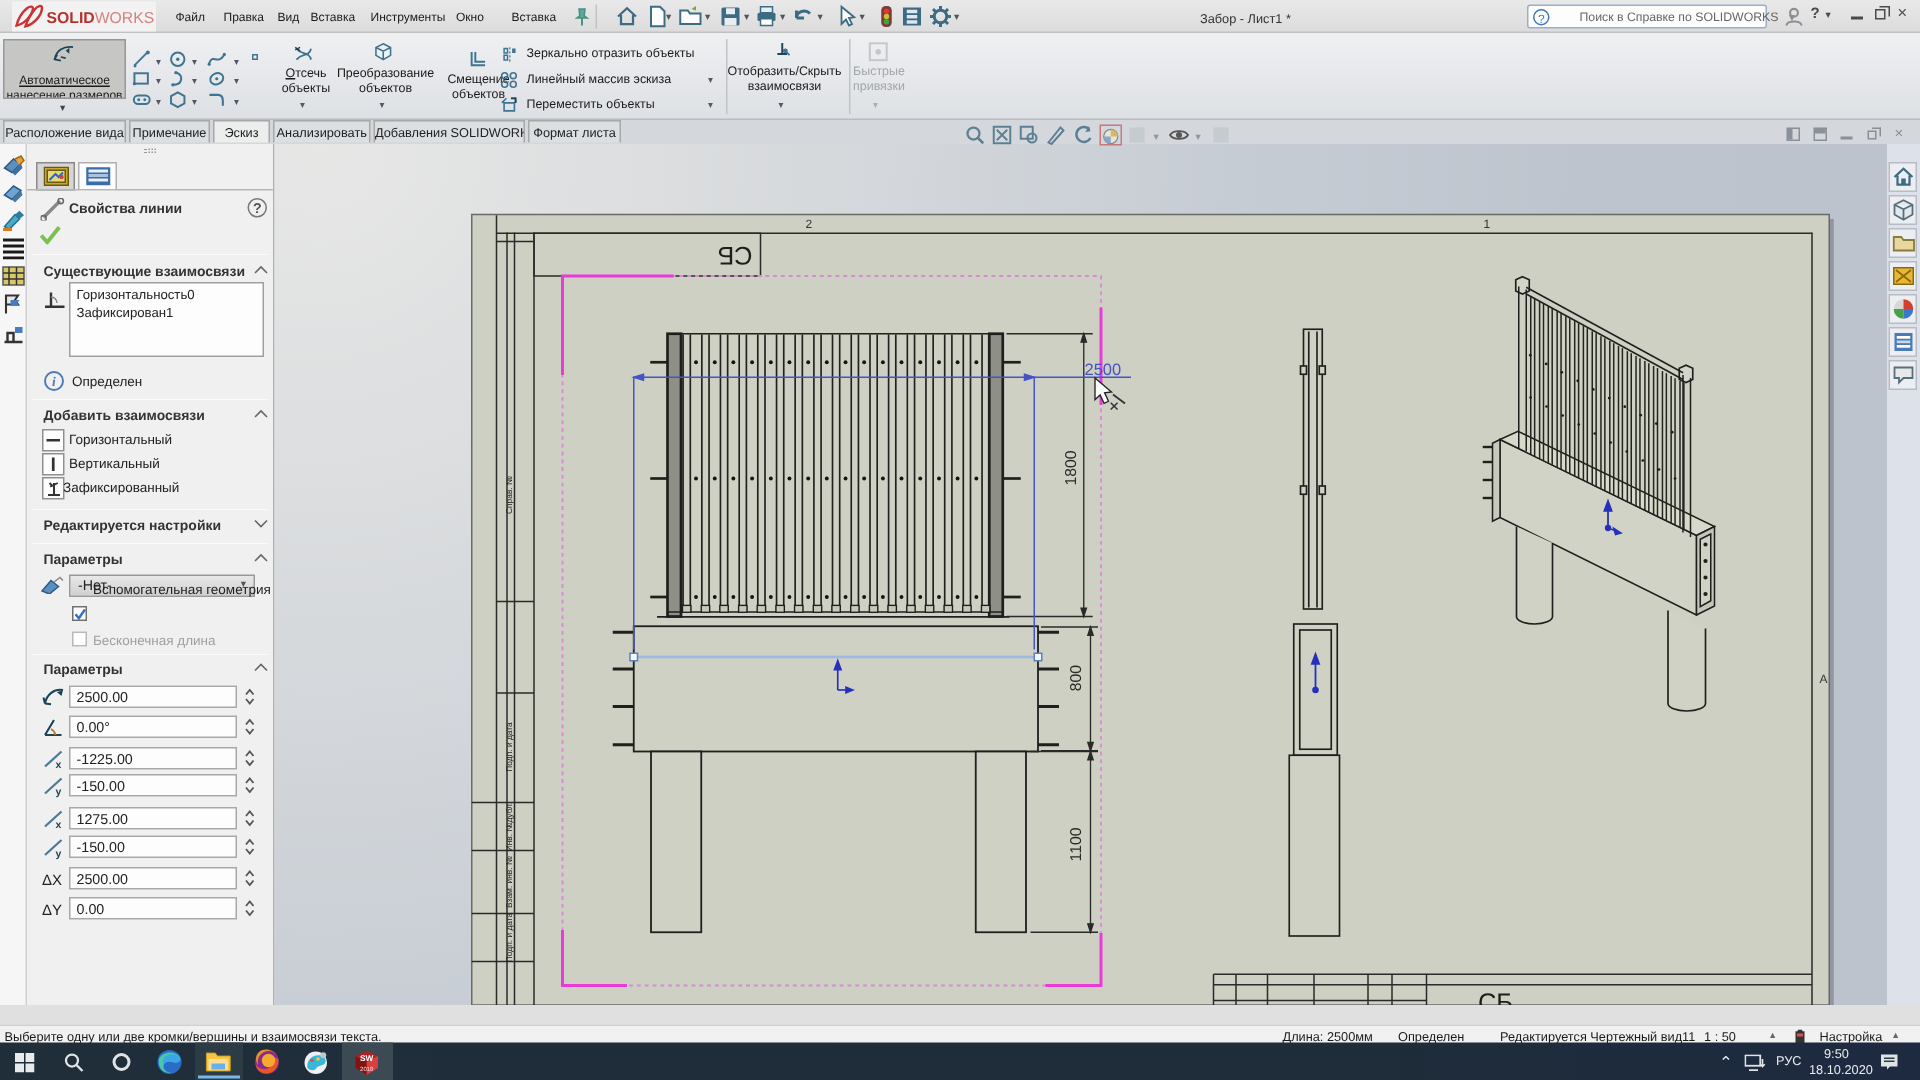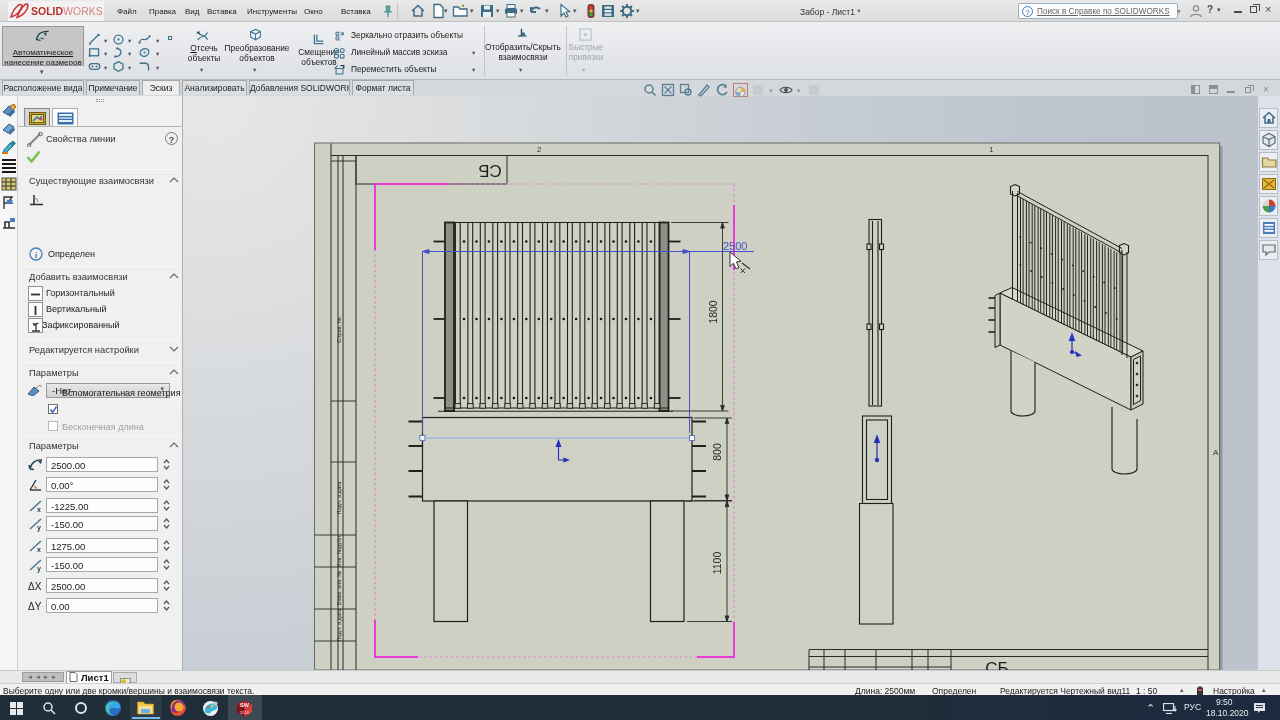--- a/index.html
+++ b/index.html
@@ -5,37 +5,37 @@
 html,body { width:1280px; height:720px; overflow:hidden; font-family:"Liberation Sans",sans-serif; }
 #root { position:relative; width:1280px; height:720px; background:#e0e0e0; }
 #titlebar { position:absolute; left:0; top:0; width:1280px; height:22px; background:linear-gradient(#e9e9e9,#dcdcdc); border-bottom:1px solid #c0c0c0; }
 #logo { position:absolute; left:8px; top:1px; width:96px; height:20px; background:#f2f2f2; }
 .menu { position:absolute; top:7px; font-size:8px; color:#1a1a1a; }
 .ticon { position:absolute; }
 .qcaret { position:absolute; top:7px; font-size:7px; color:#555; }
 #doctitle { position:absolute; left:800px; top:7px; font-size:8.5px; color:#333; }
 #search { position:absolute; left:1018px; top:3px; width:160px; height:16px; background:#fdfdfd; border:1px solid #9ab0c8; border-radius:2px; display:flex; align-items:center; padding:0 3px; }
 #search .sq { width:11px; height:11px; border-radius:50%; border:1px solid #4178b8; color:#4178b8; font-size:8px; line-height:11px; text-align:center; flex:none; }
-#search .st { font-size:8.2px; color:#666; margin-left:4px; white-space:nowrap; flex:1;text-decoration:underline; }
+#search .st { font-size:8.2px; color:#666; margin-left:20px; white-space:nowrap; flex:1; }
 .wbtn { position:absolute; top:4px; font-size:10px; color:#4a4a4a; }
 #cmdbar { position:absolute; left:0; top:22px; width:1280px; height:58px; background:linear-gradient(#eff0f2,#dde0e4); border-bottom:1px solid #b8bcc0; }
 #bigbtn { position:absolute; left:2px; top:4px; width:82px; height:40px; background:#c6c6c4; border:1px solid #979797; text-align:center; overflow:hidden; }
 .bigtxt { font-size:8px; color:#1a1a1a; line-height:9.5px; margin-top:2px; white-space:nowrap;text-decoration:underline; }
 .caretline { position:absolute; font-size:7px; color:#444; }
 .gcaret { position:absolute; font-size:6.5px; color:#556; }
 .btxt { position:absolute; font-size:8.3px; color:#1a1a1a; text-align:center; line-height:9.8px; }
 .btxt2 { position:absolute; font-size:8.3px; color:#1a1a1a; white-space:nowrap; }
 .vsep { position:absolute; top:4px; width:1px; height:50px; background:#c0c4c8; }
 #tabrow { position:absolute; left:0; top:80px; width:1280px; height:16px; background:#d4d7db; }
 .tab { position:absolute; top:0; height:15px; background:#dcdfe2; border:1px solid #a8a8a8; border-bottom:none; font-size:8.5px; color:#222; text-align:center; line-height:14px; white-space:nowrap; overflow:hidden; }
 .tab.active { background:#eceded; }
 #leftstrip { position:absolute; left:0; top:96px; width:18px; height:574px; background:#f6f6f6; border-right:1px solid #d0d0d0; }
 #panel { position:absolute; left:18px; top:96px; width:165px; height:574px; background:#f0f0f0; border-right:1px solid #b0b0b0; font-family:"Liberation Sans",sans-serif; }
 .ptab { position:absolute; top:12px; width:26px; height:19px; text-align:center; padding-top:2px; }
-.phead { position:absolute; font-size:9.3px; font-weight:normal; color:#333; white-space:nowrap; }
+.phead { position:absolute; font-size:9.3px; font-weight:bold; color:#333; white-space:nowrap; }
 .ptext { position:absolute; font-size:9px; color:#222; white-space:nowrap; }
 .psep { position:absolute; left:4px; width:156px; height:1px; background:#d8d8d8; border-bottom:1px solid #fbfbfb; }
 .relic { position:absolute; left:10px; width:15px; height:15px; background:#fdfdfd; border:1px solid #909090; }
 #relbox { position:absolute; left:28px; top:92px; width:130px; height:50px; background:#fdfdfd; border:1px solid #a0a0a0; font-size:8.8px; color:#222; line-height:11.5px; }
 #netdrop { position:absolute; left:28px; top:287px; width:124px; height:15px; background:linear-gradient(#e8e8e8,#d0d0d0); border:1px solid #999; font-size:9.5px; color:#222; padding:1px 5px; }
 .cbx { position:absolute; left:30px; width:10px; height:10px; background:#fff; border:1px solid #707070; }
 .cbx svg { display:block; margin:0 auto; }
 .nfield { position:absolute; left:28px; width:112px; height:15px; background:#fdfdfd; border:1px solid #a8a8a8; font-size:9.5px; color:#222; padding:1.5px 4px; }
 .spin { position:absolute; left:142px; width:12px; height:15px; text-align:center; line-height:0; }
 .spin svg { display:block; margin:1.5px auto 0; }
@@ -335,20 +335,23 @@
       </svg>
       <div class="psep" style="top:73px"></div>
       <div class="phead" style="left:11px;top:80px">Существующие взаимосвязи</div>
       <svg style="position:absolute;left:150px;top:80px" width="12" height="8" viewBox="0 0 12 8">
         <path d="M2 6 L6 2 L10 6" fill="none" stroke="#666" stroke-width="1.1"></path>
       </svg>
       <svg style="position:absolute;left:11px;top:97px" width="15" height="13" viewBox="0 0 15 13">
         <path d="M1 11.5 h13 M5 11.5 V2" stroke="#333" stroke-width="1.6" fill="none"></path>
         <path d="M5 5 a4 4 0 0 1 4 4" stroke="#888" stroke-width="1" fill="none"></path>
       </svg>
+      <div id="relbox">
+        <div style="padding:2px 4px">Горизонтальность0<br>Зафиксирован1</div>
+      </div>
       <svg style="position:absolute;left:11px;top:151px" width="14" height="14" viewBox="0 0 14 14">
         <circle cx="7" cy="7" r="6" fill="none" stroke="#4a7ab8" stroke-width="1.3"></circle>
         <text x="7" y="10.5" text-anchor="middle" font-size="9" font-style="italic" font-weight="bold" fill="#4a7ab8" font-family="Liberation Serif, serif">i</text>
       </svg>
       <div class="ptext" style="left:30px;top:153px">Определен</div>
       <div class="psep" style="top:170px"></div>
       <div class="phead" style="left:11px;top:176px">Добавить взаимосвязи</div>
       <svg style="position:absolute;left:150px;top:176px" width="12" height="8" viewBox="0 0 12 8">
         <path d="M2 6 L6 2 L10 6" fill="none" stroke="#666" stroke-width="1.1"></path>
       </svg>
@@ -920,31 +923,20 @@
       <div class="rsic" style="top:122px"><svg width="16" height="16" viewBox="0 0 16 16">
           <rect x="2" y="2" width="12" height="12" fill="#4a7ab8"></rect>
           <rect x="3.5" y="4" width="9" height="1.8" fill="#fff"></rect>
           <rect x="3.5" y="7" width="9" height="1.8" fill="#c8d8ec"></rect>
           <rect x="3.5" y="10" width="9" height="1.8" fill="#fff"></rect>
         </svg></div>
       <div class="rsic" style="top:144px"><svg width="16" height="16" viewBox="0 0 16 16">
           <path d="M2 3 h12 v7 h-6 l-3 3 v-3 h-3 z" fill="#e8e8e8" stroke="#55707c" stroke-width="1.2"></path>
         </svg></div>
     </div>
-<div id="sheettabs">
-      <div style="position:absolute;left:22px;top:1px;width:42px;height:10px;background:#c0c0c0;border:1px solid #9a9a9a;color:#666;font-size:6px;letter-spacing:2px;text-align:center;line-height:9px">◄◄►►</div>
-      <div id="sheettab1"><svg width="9" height="10" viewBox="0 0 9 10" style="vertical-align:-1px">
-          <path d="M1 0.5 h5 l2 2 v7 h-7 z" fill="#fff" stroke="#666"></path>
-        </svg> <b>Лист1</b></div>
-      <div style="position:absolute;left:113px;top:1px;width:24px;height:11px;background:#dcdcdc;border:1px solid #aaa;text-align:center"><svg width="11" height="9" viewBox="0 0 12 10">
-          <rect x="0.5" y="0.5" width="11" height="9" fill="#f0e8c8" stroke="#888"></rect>
-          <circle cx="4" cy="4" r="2.5" fill="#d8b830"></circle>
-          <path d="M6 9 l5 -5 v5 z" fill="#8888cc"></path>
-        </svg></div>
-    </div>
     <div id="statusbar">
       <span style="position:absolute;left:3px;top:2px">Выберите одну или две кромки/вершины и взаимосвязи текста.</span>
       <span style="position:absolute;left:855px;top:2px">Длина: 2500мм</span>
       <span style="position:absolute;left:932px;top:2px">Определен</span>
       <span style="position:absolute;left:1000px;top:2px">Редактируется Чертежный вид11</span>
       <span style="position:absolute;left:1136px;top:2px">1 : 50</span>
       <span style="position:absolute;left:1180px;top:2px;color:#666;font-size:7px">▴</span>
       <svg style="position:absolute;left:1196px;top:2px" width="8" height="10" viewBox="0 0 8 10">
         <rect x="1" y="1.5" width="6" height="8" fill="#333"></rect>
         <rect x="2.5" y="0.5" width="3" height="1.5" fill="#333"></rect>

